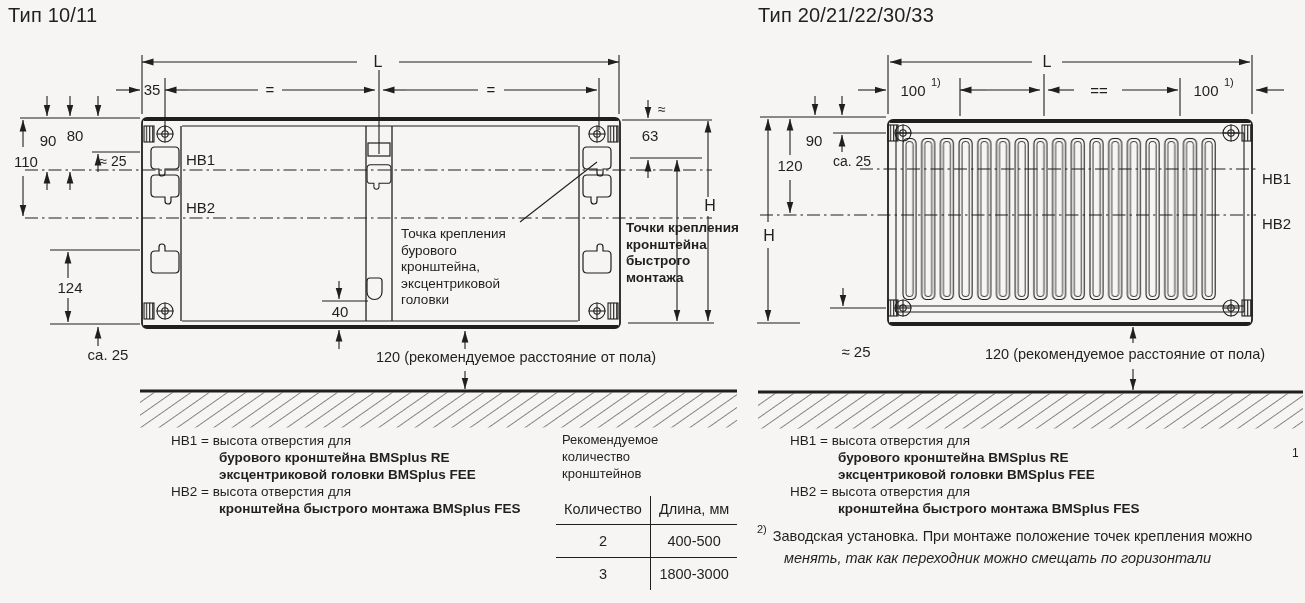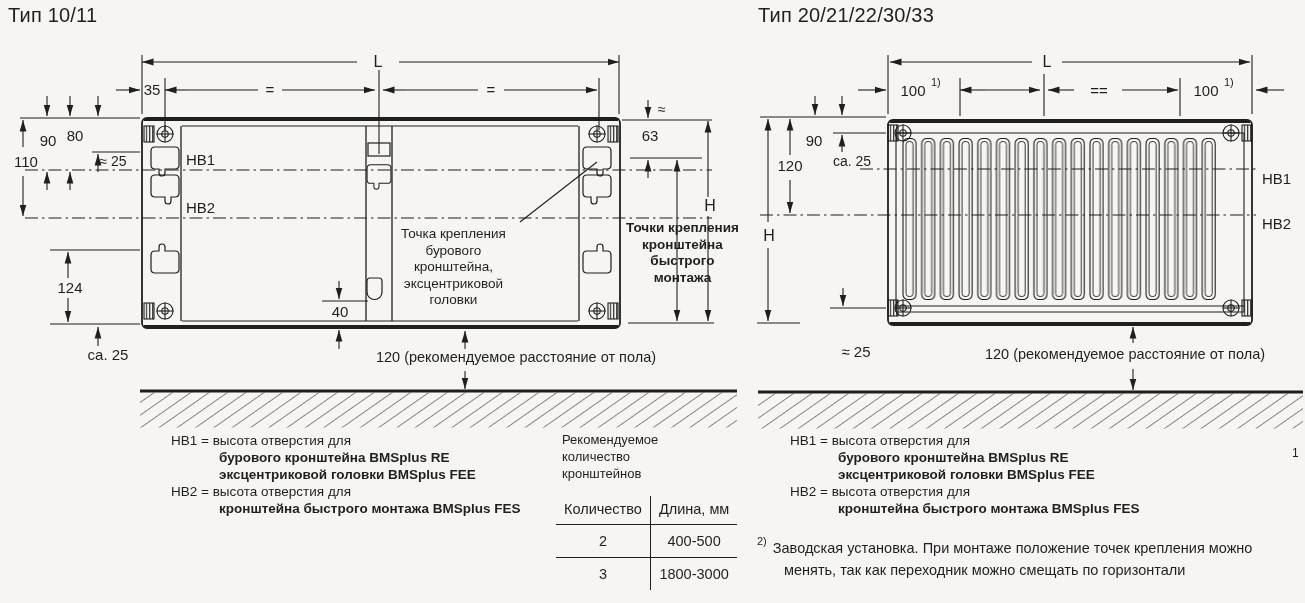--- a/index.html
+++ b/index.html
@@ -3,21 +3,21 @@
 <meta charset="utf-8">
 <style>
   html,body{margin:0;padding:0;}
   body{
     width:1305px;height:603px;position:relative;overflow:hidden;
     background:#f6f5f3;color:#1f1f1f;
     font-family:"Liberation Sans",sans-serif;
   }
   .abs{position:absolute;}
   .title{font-size:20px;letter-spacing:.2px;}
-  .note{font-size:13.5px;line-height:16.5px;text-align:center;}
+  .note{font-size:13.5px;line-height:16.5px;}
   .legend{font-size:13.5px;line-height:17px;margin-left:30px;}
   .lg-ind{padding-left:48px;font-weight:bold;}
   .rec-head{font-size:13px;line-height:17px;}
   svg text{fill:#1f1f1f;}
   .dim{font-size:15px;}
   .dim-sm{font-size:14px;}
   .dim-lg{font-size:16px;}
   .flr{font-size:14.5px;}
   .sup{font-size:11px;}
   table.brk{border-collapse:collapse;font-size:14.5px;}
@@ -302,18 +302,18 @@
 </table>
 
 <div class="abs legend" style="left:760px;top:432px;">
   <div>HB1 = высота отверстия для</div>
   <div class="lg-ind">бурового кронштейна BMSplus RE</div>
   <div class="lg-ind">эксцентриковой головки BMSplus FEE</div>
   <div>HB2 = высота отверстия для</div>
   <div class="lg-ind">кронштейна быстрого монтажа BMSplus FES</div>
 </div>
 
-<div class="abs fn" style="left:757px;top:530px;">
+<div class="abs fn" style="left:757px;top:518px;">
   <span class="fn-marker">2)</span><span>Заводская установка. При монтаже положение точек крепления можно</span>
-  <div style="padding-left:27px;">менять, так как переходник можно смещать по горизонтали</div>
+  <div style="padding-left:27px;font-style:italic;">менять, так как переходник можно смещать по горизонтали</div>
 </div>
 
 <div class="abs edge" style="left:1292px;top:446px;">1</div>
 
 </body></html>

